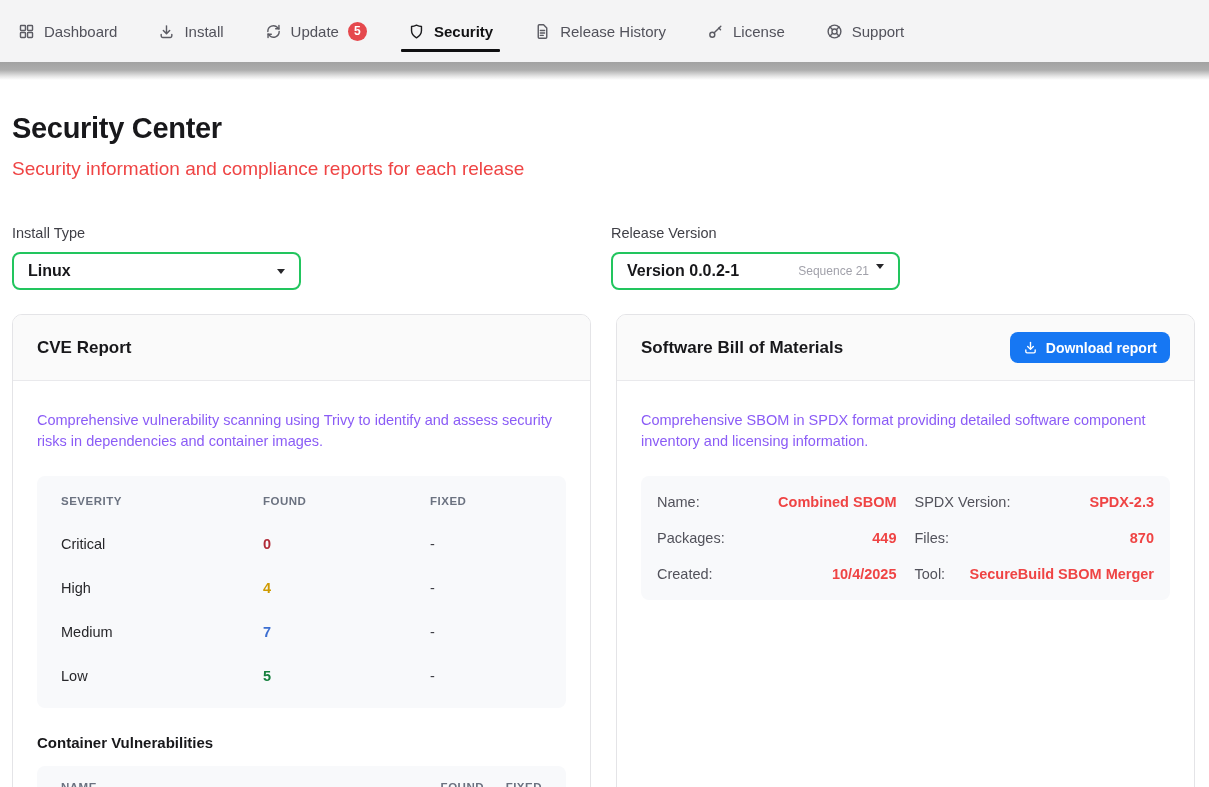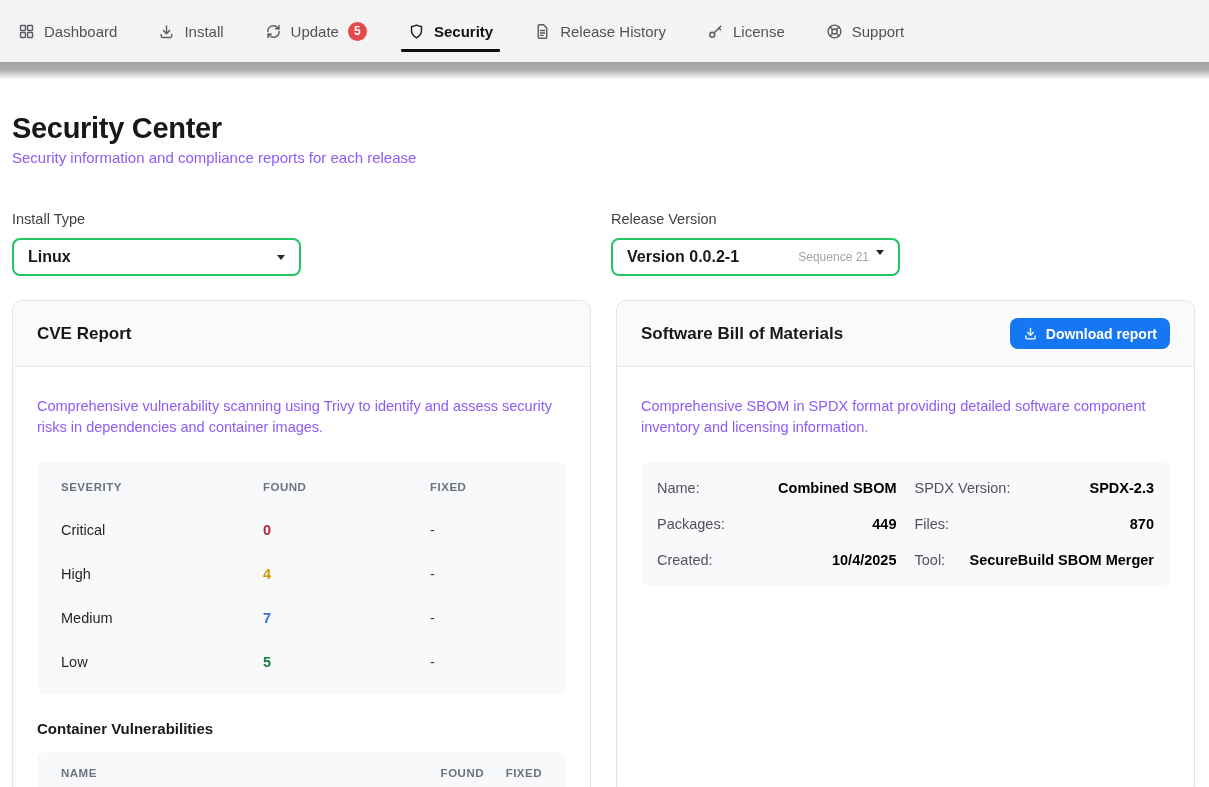--- a/index.html
+++ b/index.html
@@ -19,21 +19,21 @@
   .nav-badge { background:#e5484d; color:#fff; min-width:19px; height:19px;
     border-radius:999px; font-size:12px; font-weight:700; display:flex;
     align-items:center; justify-content:center; padding:0 5px; }
 
   .scroll-shadow { height:18px;
     background:linear-gradient(to bottom, #a2a2a2 0%, #aeaeae 45%, #e6e6e6 80%, #ffffff 100%); }
 
   
   .main { padding:32px 14px 0 12px; }
   .page-title { font-size:29px; font-weight:700; letter-spacing:-0.3px; color:#18181b; }
-  .page-subtitle { margin-top:4px; font-size:15px; color:#8b5cf6; }
+  .page-subtitle { margin-top:13px; font-size:19px; color:#ef4444; }
 
   .filters { margin-top:45px; display:grid; grid-template-columns:1fr 1fr; column-gap:15px; }
   .field-label { font-size:14.5px; color:#3f3f46; margin-bottom:11px; }
   .select { width:289px; height:38px; border:2px solid #22c55e; border-radius:8px;
     background:#fff; display:flex; align-items:center; justify-content:space-between;
     padding:0 14px; cursor:pointer; }
   .select-value { font-size:16px; font-weight:700; color:#18181b; }
   .select-meta { font-size:12px; color:#a1a1aa; margin-right:7px; }
   .select-right { display:flex; align-items:flex-start; }
   .caret { width:0; height:0; border-left:4.5px solid transparent;
@@ -71,21 +71,21 @@
     display:grid; grid-template-columns:1fr 80px 58px; padding:0 24px;
     height:42px; align-items:center; }
   .cv-head .right { text-align:right; }
 
   
   .info-grid { margin-top:24px; background:#f8f9fb; border-radius:8px;
     padding:8px 16px; display:grid; grid-template-columns:1fr 1fr; column-gap:18px; }
   .info-cell { display:flex; align-items:center; justify-content:space-between;
     height:36px; }
   .info-label { font-size:14.5px; color:#52525b; white-space:nowrap; }
-  .info-value { font-size:14.5px; font-weight:700; color:#000000;
+  .info-value { font-size:14.5px; font-weight:700; color:#ef4444;
     text-align:right; white-space:nowrap; }
 
   svg { flex:none; }
 </style>
 </head>
 <body>
 
 <nav class="topnav">
 
   <div class="nav-item">

